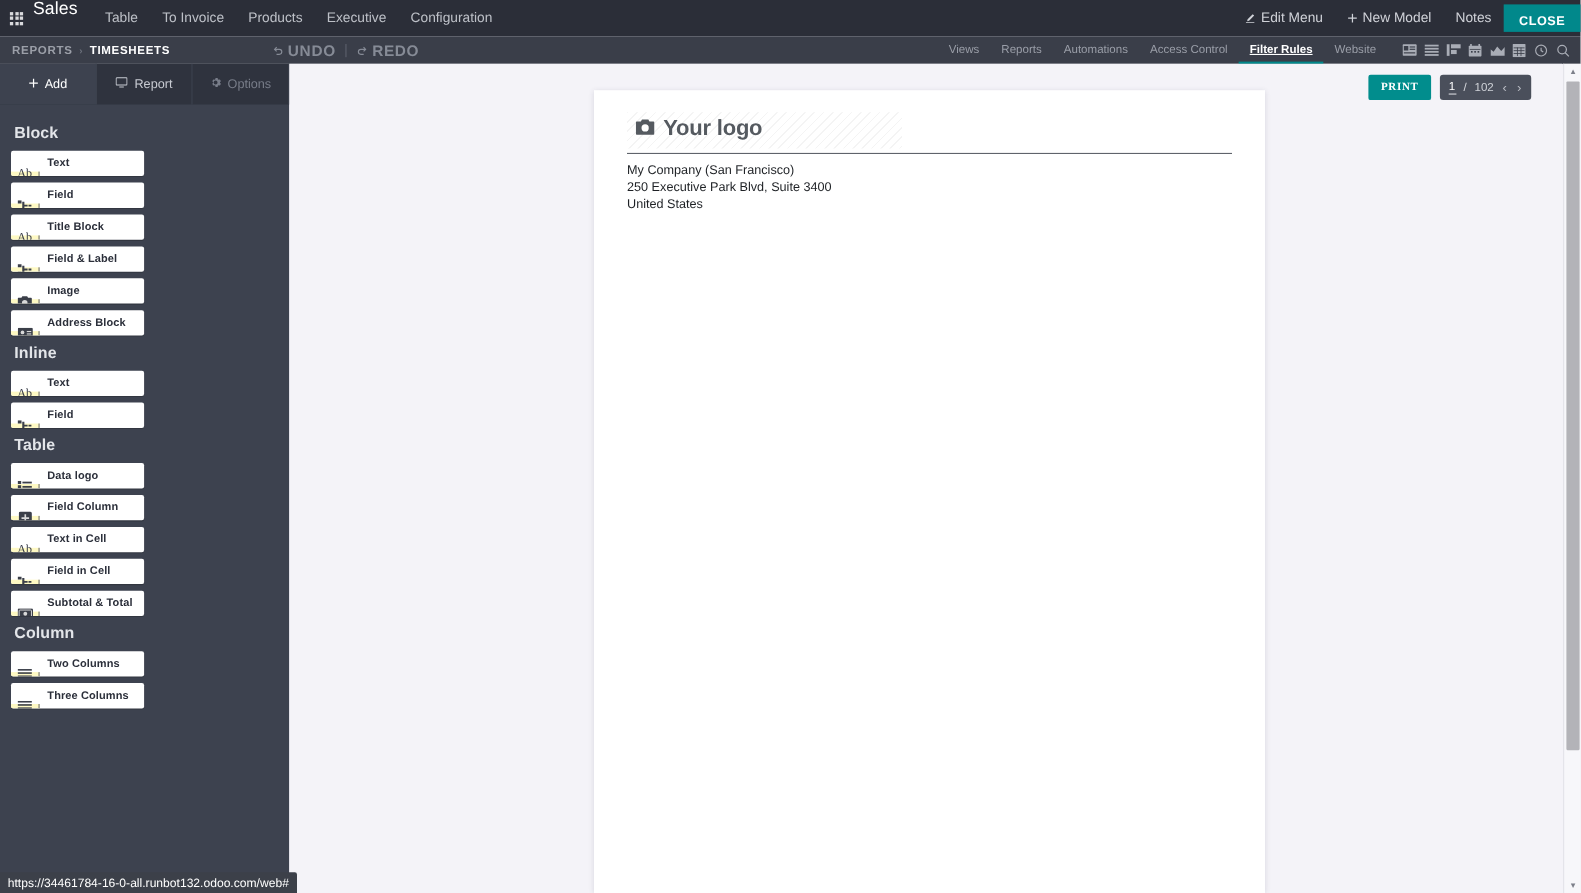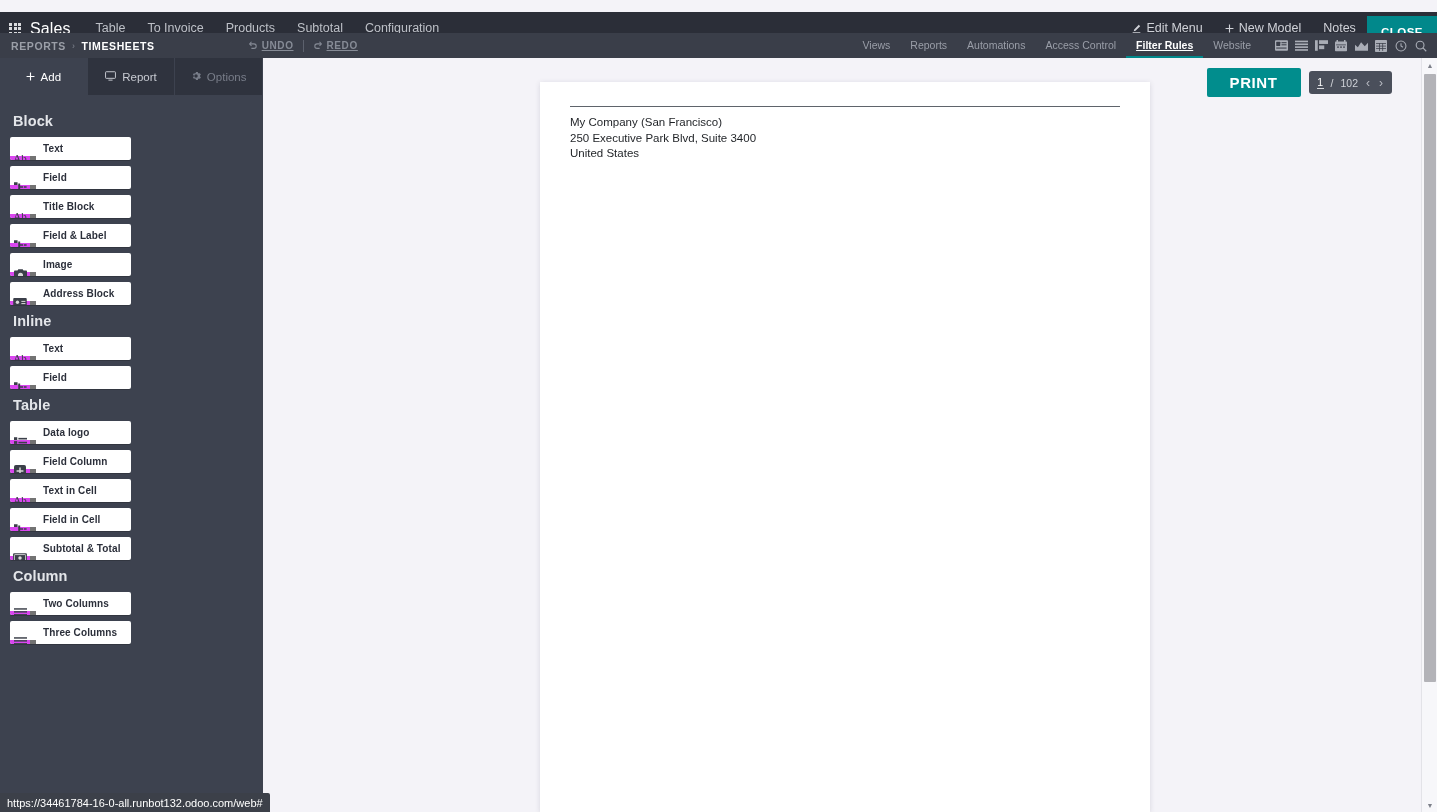--- a/index.html
+++ b/index.html
@@ -7,22 +7,22 @@
     width: 1437px; height: 812px;
     font-family: "Liberation Sans", sans-serif;
     background: #f4f3f8;
     overflow: hidden;
   }
   .app { position: relative; width: 1437px; height: 812px; }
 
   
   .navbar {
     position: absolute; top: 0; left: 0; width: 1437px; height: 33px;
-    background: #2b2e38; display: flex; align-items: center;
-    color: #d9dadd; font-size: 12.5px; margin-top: 12px;
+    background: #2b2e38; display: flex; 
+    color: #d9dadd; font-size: 12.5px;
   }
   .nav-apps {
     width: 30px; display: flex; align-items: center; justify-content: center;
     cursor: pointer;
   }
   .grid-icon { display: grid; grid-template-columns: repeat(3, 3px);
     grid-template-rows: repeat(3, 3px); gap: 1.5px; }
   .grid-icon i { display: block; width: 3px; height: 3px; background: #d9dadd; }
   .brand { font-size: 16px; color: #fff; font-weight: 400; padding-right: 14px; letter-spacing: .1px;}
   .nav-item {
@@ -44,21 +44,21 @@
     background: #3a3e49; display: flex; align-items: center;
     font-size: 10.5px; color: #a9adb6;
   }
   .breadcrumb { display: flex; align-items: center; padding-left: 11px; gap: 6px;
     font-weight: bold; letter-spacing: .6px; }
   .bc-inactive { color: #9b9fa8; cursor: pointer; }
   .bc-sep { color: #6d727d; font-size: 9px; }
   .bc-active { color: #ffffff; }
   .undoredo { display: flex; align-items: center; gap: 9px;
     margin-left: 93px; color: #868b96; font-weight: bold;
-    letter-spacing: .6px; font-size: 10px; text-decoration: underline; }
+    letter-spacing: .6px; font-size: 14px; }
   .ur-btn { display: flex; align-items: center; gap: 4px; cursor: pointer; }
   .ur-div { width: 1px; height: 12px; background: #5c616d; }
   .sub-right { margin-left: auto; display: flex; align-items: center; height: 25px; }
   .sub-tab {
     padding: 0 10px; height: 25px; line-height: 25px; cursor: pointer;
     color: #9a9ea8; font-size: 10.5px; position: relative;
   }
   .sub-tab.active { color: #ffffff; font-weight: bold; text-decoration: underline; }
   .sub-tab.active::after {
     content:""; position: absolute; left: 0; right: 0; bottom: 0;
@@ -87,23 +87,23 @@
     color: #e3e5e9; font-size: 14.5px; font-weight: bold;
     margin: 8px 0 8px 3px; letter-spacing: .1px;
   }
   .grid2 { display: flex; flex-wrap: wrap; gap: 6px 6px; }
   .blk {
     display: flex; align-items: stretch; width: 121px; height: 23px;
     background: #ffffff; border-radius: 2px; overflow: hidden;
     cursor: grab; box-shadow: 0 1px 0 rgba(0,0,0,.18);
   }
   .blk-ico {
-    width: 26px; background: #d946ef; display: flex; align-items: center;
+    width: 26px; background: #fef9c3; display: flex; align-items: center;
     justify-content: center; color: #3b3f49; font-size: 10px;
-    border-right: 6px solid #737373; flex: 0 0 26px; margin-top: 19px;
+    border-right: 1px solid #737373; flex: 0 0 26px; margin-top: 19px;
   }
   .blk-lbl {
     flex: 1; display: flex; align-items: center; padding-left: 7px;
     font-size: 10px; font-weight: bold; color: #2b2f3a; letter-spacing: .1px;
   }
   .ab-glyph { font-family: "Liberation Serif", serif; font-size: 11px; }
 
   
   .canvas {
     position: absolute; top: 58px; left: 263px; width: 1157px; height: 754px;
@@ -124,23 +124,24 @@
   .logo-text { font-size: 20px; font-weight: bold; color: #555a60; letter-spacing: -.2px; }
   .hr { height: 1px; background: #5f646b; margin: 4px 0 8px 0; }
   .addr-line { font-size: 11.5px; color: #1e2125; line-height: 15.6px; }
 
   
   .tr-controls {
     position: absolute; top: 10px; right: 28px;
     display: flex; align-items: center; gap: 8px;
   }
   .print-btn {
-    background: #018d8d; color: #fff; font-weight: bold; font-size: 15px;
-    letter-spacing: .6px; padding: 6px 23px; border-radius: 2px; cursor: pointer;
+    background: #018d8d; color: #fff; font-weight: bold; font-size: 10px;
+    letter-spacing: .6px; padding: 6px 11px; border-radius: 2px; cursor: pointer;
     border: none;
+    font-family: Liberation Serif, serif;
   }
   .pager {
     background: #4a4f5b; border-radius: 3px; display: flex; align-items: center;
     gap: 7px; padding: 5px 8px; color: #d6d8dd; font-size: 10.5px;
   }
   .pg-cur {
     border-bottom: 1px solid #d6d8dd; color: #ffffff; min-width: 7px;
     text-align: center; cursor: text;
   }
   .pg-tot { color: #cfd2d8; }
@@ -188,21 +189,21 @@
           <i></i>
           <i></i>
           <i></i>
           <i></i>
         </span>
     </div>
     <div class="brand">Sales</div>
     <div class="nav-item">Table</div>
     <div class="nav-item">To Invoice</div>
     <div class="nav-item">Products</div>
-    <div class="nav-item">Subtotal</div>
+    <div class="nav-item">Executive</div>
     <div class="nav-item">Configuration</div>
 
     <div class="nav-right">
       <div class="nav-item">
         <span class="mini-ico">
           <svg width="9" height="9" viewBox="0 0 16 16" fill="#d0d2d8">
               <path d="M12.1 1.5l2.4 2.4-8.2 8.2-3.2.8.8-3.2zM1.2 14.1h13.6v1.4H1.2z"></path>
             </svg>
         </span><span>Edit Menu</span>
       </div>
@@ -494,20 +495,29 @@
           <div class="blk-lbl">Three Columns</div>
         </div>
       </div>
 
     </div>
   </div>
 
   <div class="canvas">
     <div class="paper">
       <div class="paper-inner">
+        <div class="logo-row">
+          <span>
+            <svg width="17" height="15" viewBox="0 0 16 13" fill="#555a60">
+                <path d="M5.3 0h5.4l1 1.7H15a1 1 0 0 1 1 1V12a1 1 0 0 1-1 1H1a1 1 0 0 1-1-1V2.7a1 1 0 0 1 1-1h3.3z"></path>
+                <circle cx="8" cy="7.3" r="3.1" fill="#ffffff"></circle>
+              </svg>
+          </span>
+          <span class="logo-text">Your logo</span>
+        </div>
         <div class="hr"></div>
         <div class="addr-line">My Company (San Francisco)</div>
         <div class="addr-line">250 Executive Park Blvd, Suite 3400</div>
         <div class="addr-line">United States</div>
       </div>
     </div>
 
     <div class="tr-controls">
       <button class="print-btn">PRINT</button>
       <div class="pager">

